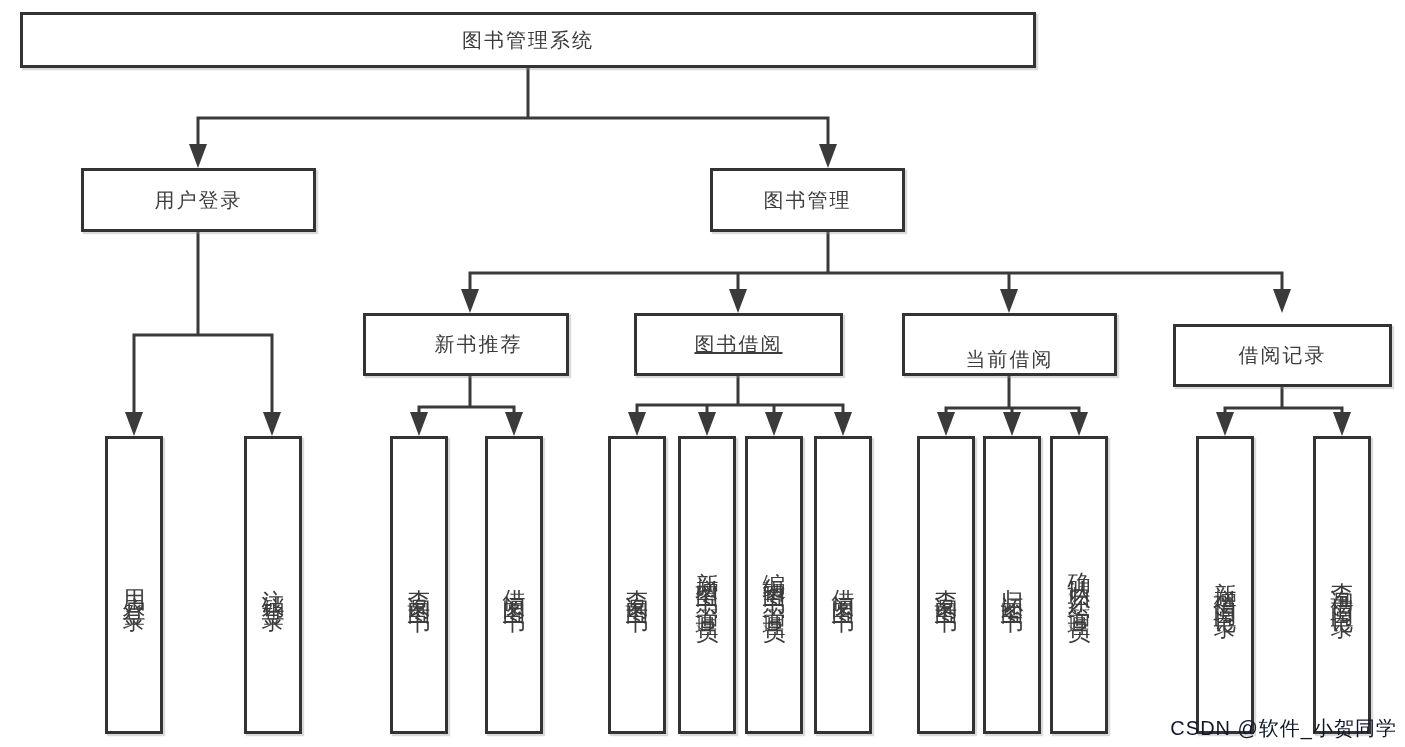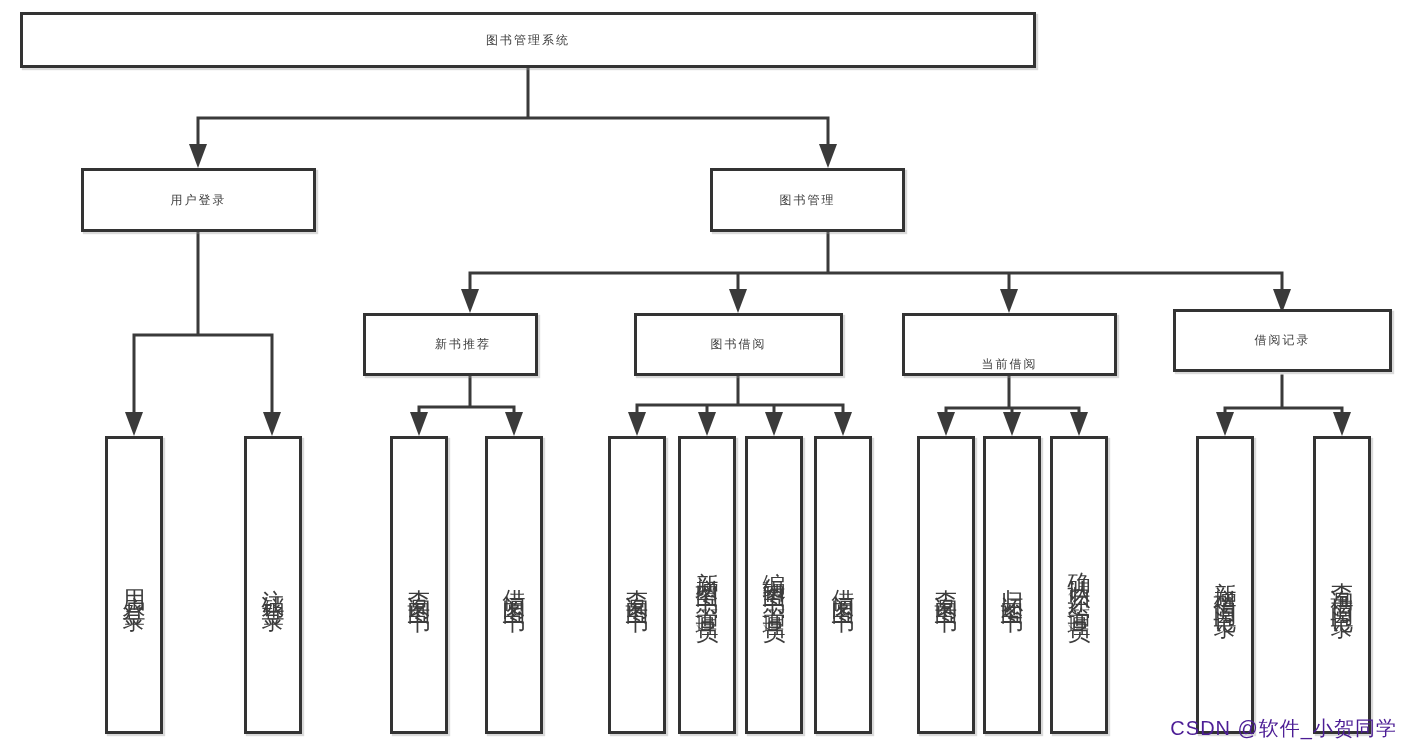--- a/index.html
+++ b/index.html
@@ -14,39 +14,39 @@
   .node{
     position:absolute;
     box-sizing:border-box;
     border:3px solid #333333;
     background:#ffffff;
     display:flex;align-items:center;justify-content:center;
     color:#3c3c3c;
     box-shadow:2px 2px 1px rgba(150,150,150,0.35);
   }
   .node .lbl{
-    font-size:12px;
+    font-size:20px;
     letter-spacing:2px;
     white-space:nowrap;
     text-align:center;
   }
   .node.v .lbl{
     writing-mode:vertical-rl;
     text-orientation:mixed;
     font-size:23px;
     letter-spacing:7px;
     line-height:1;
     white-space:normal;
   }
   #watermark{
     position:absolute;
     right:8px;
     bottom:5px;
     font-size:20px;
-    color:#4c1d95;
+    color:#0f172a;
     letter-spacing:1px;
     white-space:nowrap;
   }
 </style>
 </head>
 <body>
 
 <div id="stage">
   <svg id="wires" width="1405" height="747" viewBox="0 0 1405 747">
       <path d="M 528 68 L 528 118 M 198 118 L 828 118 M 198 118 L 198 148 M 828 118 L 828 148 M 198 232 L 198 335 M 134 335 L 272 335 M 134 335 L 134 416 M 272 335 L 272 416 M 828 232 L 828 273 M 470 273 L 1282 273 M 470 273 L 470 293 M 738 273 L 738 293 M 1009 273 L 1009 293 M 1282 273 L 1282 293 M 470 376 L 470 407 M 419 407 L 514 407 M 419 407 L 419 416 M 514 407 L 514 416 M 738 376 L 738 405 M 637 405 L 843 405 M 637 405 L 637 416 M 707 405 L 707 416 M 774 405 L 774 416 M 843 405 L 843 416 M 1009 376 L 1009 408 M 946 408 L 1079 408 M 946 408 L 946 416 M 1012 408 L 1012 416 M 1079 408 L 1079 416 M 1282 376 L 1282 408 M 1225 408 L 1342 408 M 1225 408 L 1225 416 M 1342 408 L 1342 416" fill="none" stroke="#3a3a3a" stroke-width="3" stroke-linecap="square"></path>
@@ -73,30 +73,30 @@
   <div id="nodes">
       <div class="node" style="left: 20px; top: 12px; width: 1016px; height: 56px;">
         <span class="lbl">图书管理系统</span>
       </div>
       <div class="node" style="left: 81px; top: 168px; width: 235px; height: 64px;">
         <span class="lbl">用户登录</span>
       </div>
       <div class="node" style="left: 710px; top: 168px; width: 195px; height: 64px;">
         <span class="lbl">图书管理</span>
       </div>
-      <div class="node" style="left: 363px; top: 313px; width: 175px; height: 63px; padding-left: 25px;">
+      <div class="node" style="left: 363px; top: 313px; width: 206px; height: 63px; padding-left: 25px;">
         <span class="lbl">新书推荐</span>
       </div>
-      <div class="node" style="left: 634px; top: 313px; width: 209px; height: 63px;">
+      <div class="node" style="left: 634px; top: 313px; width: 209px; height: 63px; text-decoration: underline;">
         <span class="lbl">图书借阅</span>
       </div>
       <div class="node" style="left: 902px; top: 313px; width: 215px; height: 63px; align-items: flex-end;">
         <span class="lbl">当前借阅</span>
       </div>
-      <div class="node" style="left: 1173px; top: 309px; width: 219px; height: 63px;">
+      <div class="node" style="left: 1173px; top: 324px; width: 219px; height: 63px;">
         <span class="lbl">借阅记录</span>
       </div>
       <div class="node v" style="left: 105px; top: 436px; width: 58px; height: 298px;">
         <span class="lbl">用户登录</span>
       </div>
       <div class="node v" style="left: 244px; top: 436px; width: 58px; height: 298px;">
         <span class="lbl">注销登录</span>
       </div>
       <div class="node v" style="left: 390px; top: 436px; width: 58px; height: 298px;">
         <span class="lbl">查询图书</span>

